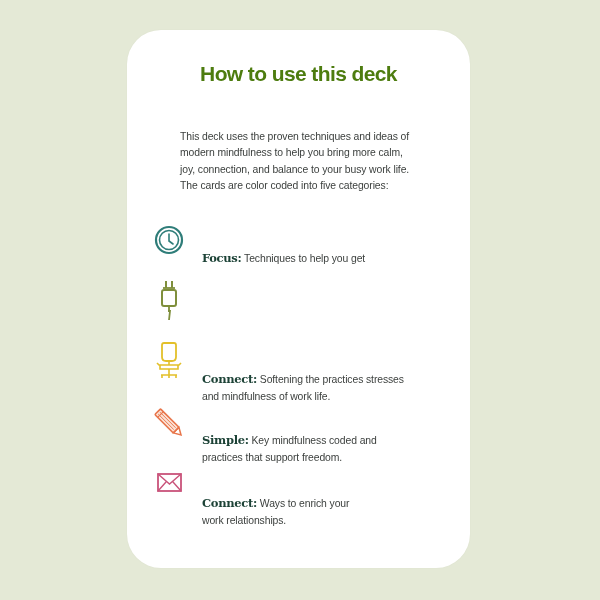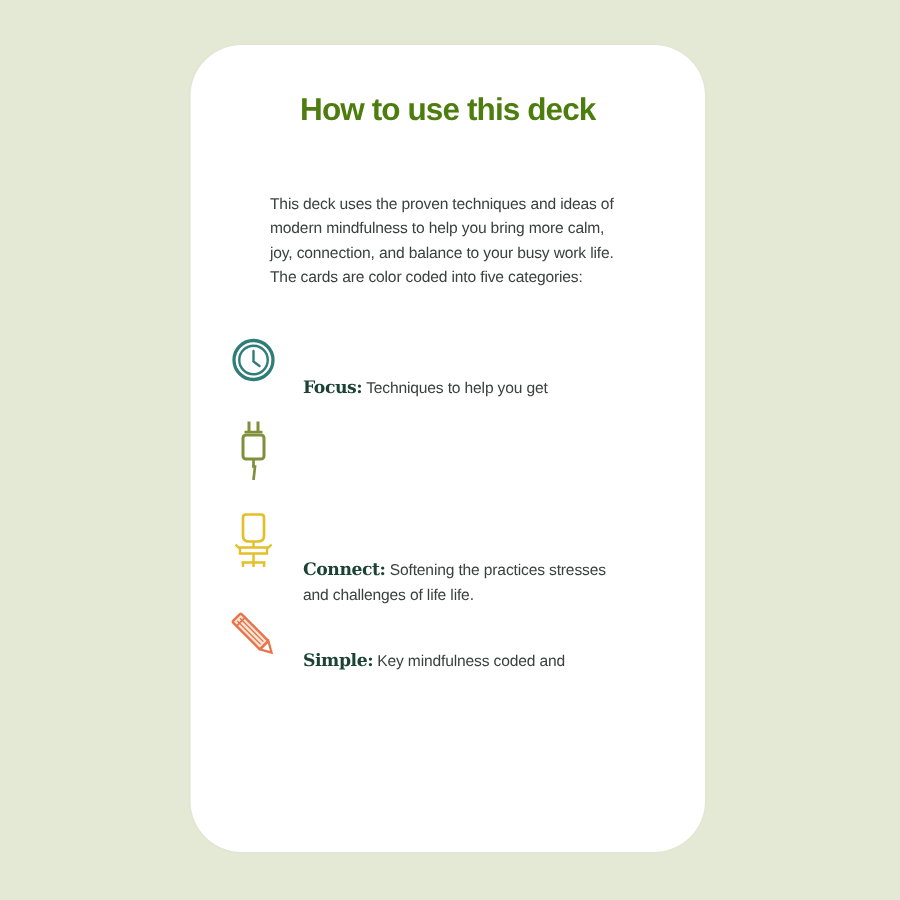--- a/index.html
+++ b/index.html
@@ -113,33 +113,46 @@
         <path d="M9 3 Q9 1 11 1 L21 1 Q23 1 23 3 L23 15 Q23 19 19 19 L13 19 Q9 19 9 15 Z" fill="none" stroke="#e3c02a" stroke-width="1.8"></path>
         <path d="M16 19 L16 23" stroke="#e3c02a" stroke-width="1.6"></path>
         <path d="M4 21 L6 23 L26 23 L28 21" fill="none" stroke="#e3c02a" stroke-width="1.6"></path>
         <path d="M7 23 L7 27 L25 27 L25 23" fill="none" stroke="#e3c02a" stroke-width="1.6"></path>
         <path d="M16 27 L16 33" stroke="#e3c02a" stroke-width="1.6"></path>
         <path d="M8 33 L24 33 M9 33 L9 36 M16 33 L16 36 M23 33 L23 36" stroke="#e3c02a" stroke-width="1.6" fill="none"></path>
       </svg>
     </div>
     <div class="text">
       <span class="line"><span class="label">Connect:</span><span> Softening the practices stresses</span></span>
-      <span class="line">and challenges of life life.</span>
+      <span class="line">and mindfulness of work life.</span>
     </div>
   </div>
 
   <div class="cat" style="top:373px;">
     <div class="icon">
       <svg viewBox="0 0 36 40">
         <g transform="rotate(-45 16 20)">
           <rect x="12" y="4" width="8" height="26" rx="1" fill="#fbe2d6" stroke="#e8754a" stroke-width="1.6"></rect>
           <path d="M14.7 6 L14.7 28 M17.3 6 L17.3 28" stroke="#e8754a" stroke-width="0.9"></path>
           <path d="M12 30 L16 37 L20 30 Z" fill="none" stroke="#e8754a" stroke-width="1.5"></path>
           <path d="M12 8 L20 8" stroke="#e8754a" stroke-width="1.2"></path>
         </g>
       </svg>
     </div>
     <div class="text">
       <span class="line"><span class="label">Simple:</span><span> Key mindfulness coded and</span></span>
+      <span class="line">practices that support freedom.</span>
     </div>
   </div>
 
+  <div class="cat" style="top:436px;">
+    <div class="icon">
+      <svg viewBox="0 0 36 40">
+        <rect x="5" y="8" width="23" height="17" fill="none" stroke="#c9537a" stroke-width="1.8"></rect>
+        <path d="M5 8 L16.5 18 L28 8 M5 25 L13 16 M28 25 L20 16" fill="none" stroke="#c9537a" stroke-width="1.4"></path>
+      </svg>
+    </div>
+    <div class="text">
+      <span class="line"><span class="label">Connect:</span><span> Ways to enrich your</span></span>
+      <span class="line">work relationships.</span>
+    </div>
+  </div>
 </div>
 
 </body></html>

